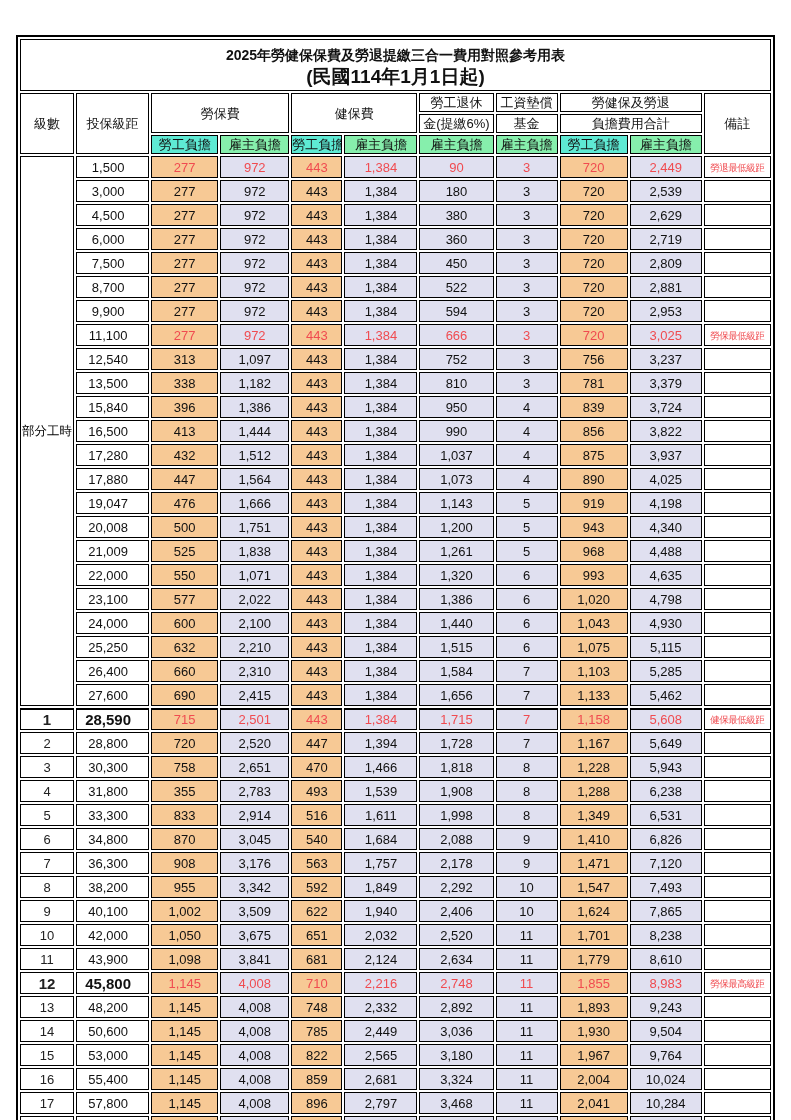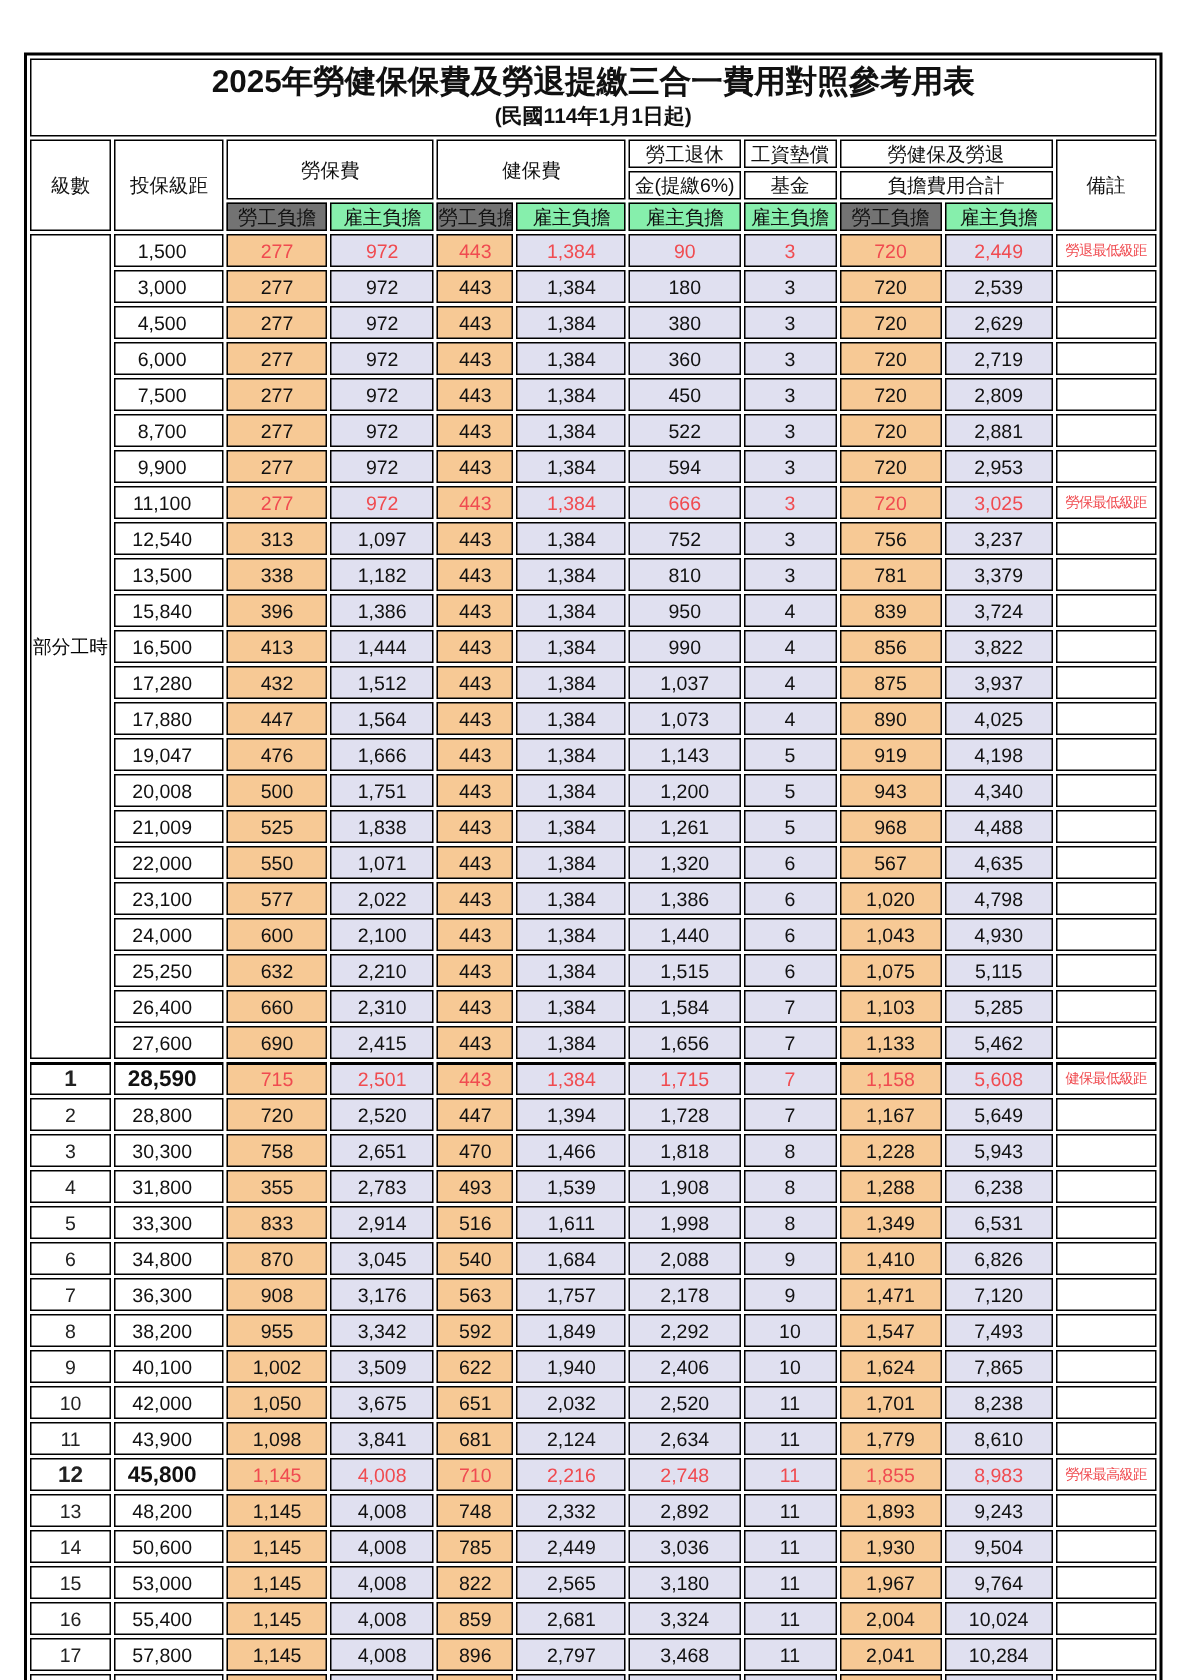--- a/index.html
+++ b/index.html
@@ -29,25 +29,25 @@
     font-size: 13px;
     line-height: 17px;
     height: 22px;
     padding: 0;
     color: #111;
     overflow: hidden;
     white-space: nowrap;
   }
   
   td.title-cell { height: 52px; padding: 2px 0; }
-  .t1 { font-size: 21px; font-weight: bold; line-height: 24px; }
-  .t2 { font-size: 14px; font-weight: bold; line-height: 20px; }
+  .t1 { font-size: 14px; font-weight: bold; line-height: 24px; }
+  .t2 { font-size: 19px; font-weight: bold; line-height: 20px; }
   
   tr.hrow td { height: 19px; line-height: 15px; font-size: 13px; }
-  td.h-emp { background: #737373; }
+  td.h-emp { background: #5eead4; }
   td.h-er  { background: #86efac; }
   
   td.c-emp { background: #F7C995; }
   td.c-er  { background: #E0E0F0; }
   td.bracket-cell { text-align: center; padding-right: 9px; }
   td.level-cell { color: #222; }
   td.part-time { color: #000000; font-size: 12.5px; }
   td.remark-cell { font-size: 9.5px; color: #F04B50; font-weight: normal; padding: 0 1px; letter-spacing: -0.5px; }
   tr.red-row td.val { color: #F04B50; }
   tr.bold-row td.level-cell,
@@ -312,21 +312,21 @@
           <td class="remark-cell"></td>
         </tr>
         <tr>
           <td class="bracket-cell">22,000</td>
           <td class="c-emp val">550</td>
           <td class="c-er val">1,071</td>
           <td class="c-emp val">443</td>
           <td class="c-er val">1,384</td>
           <td class="c-er val">1,320</td>
           <td class="c-er val">6</td>
-          <td class="c-emp val">567</td>
+          <td class="c-emp val">993</td>
           <td class="c-er val">4,635</td>
           <td class="remark-cell"></td>
         </tr>
         <tr>
           <td class="bracket-cell">23,100</td>
           <td class="c-emp val">577</td>
           <td class="c-er val">2,022</td>
           <td class="c-emp val">443</td>
           <td class="c-er val">1,384</td>
           <td class="c-er val">1,386</td>

